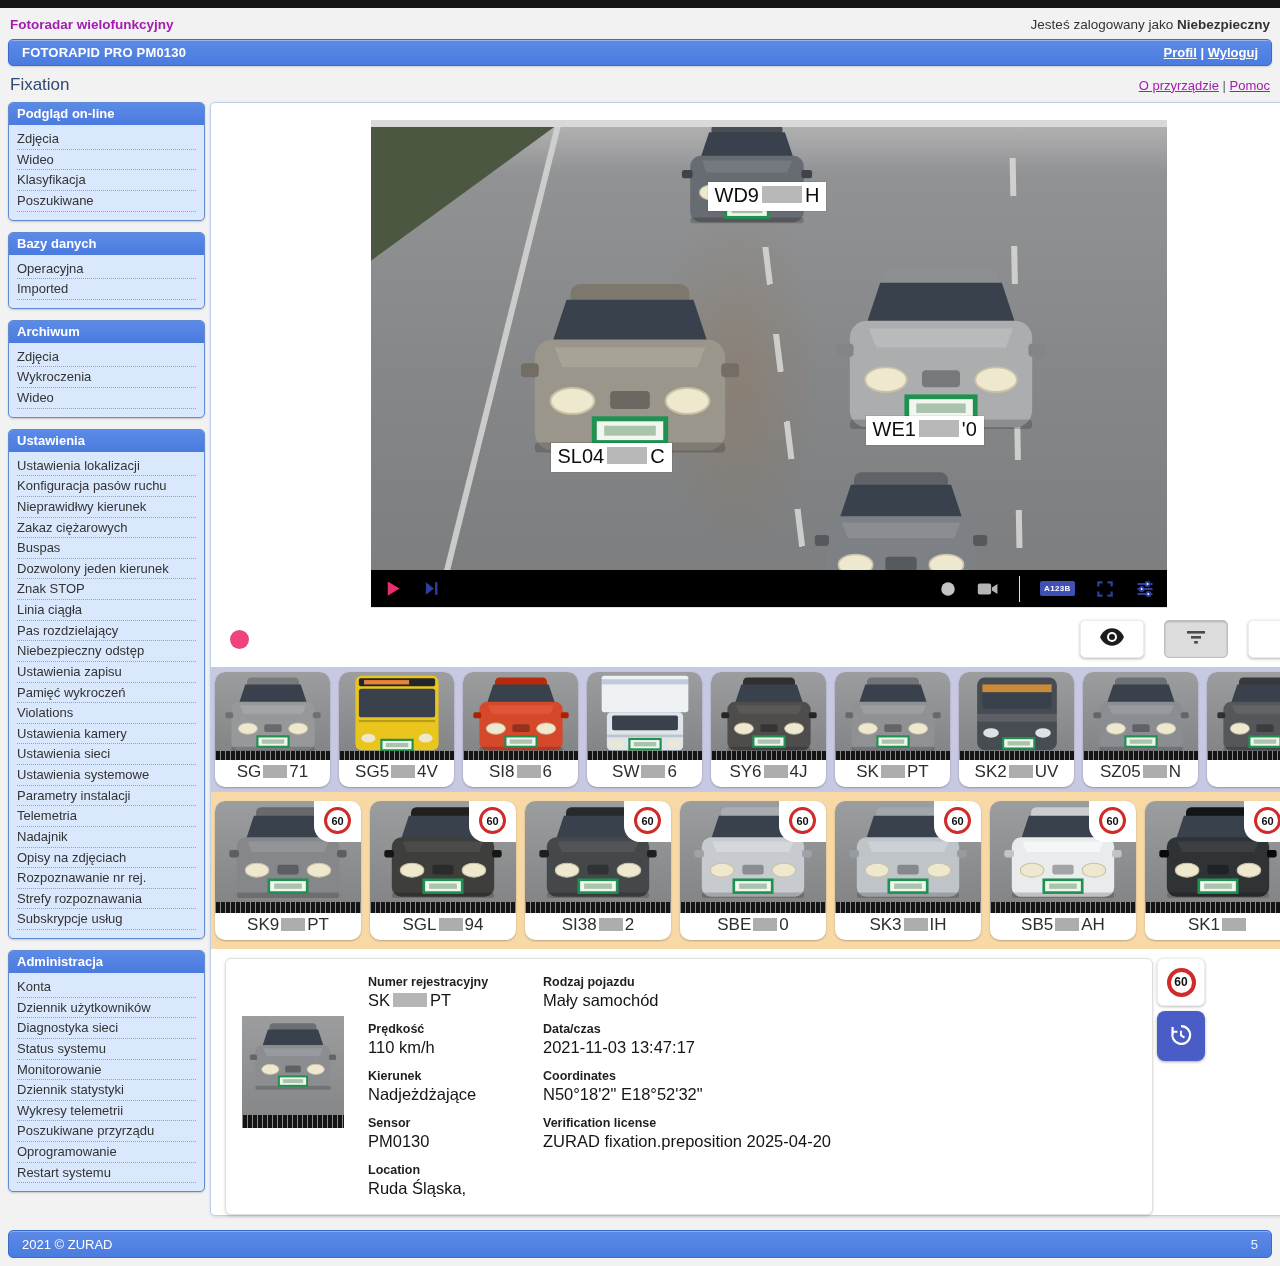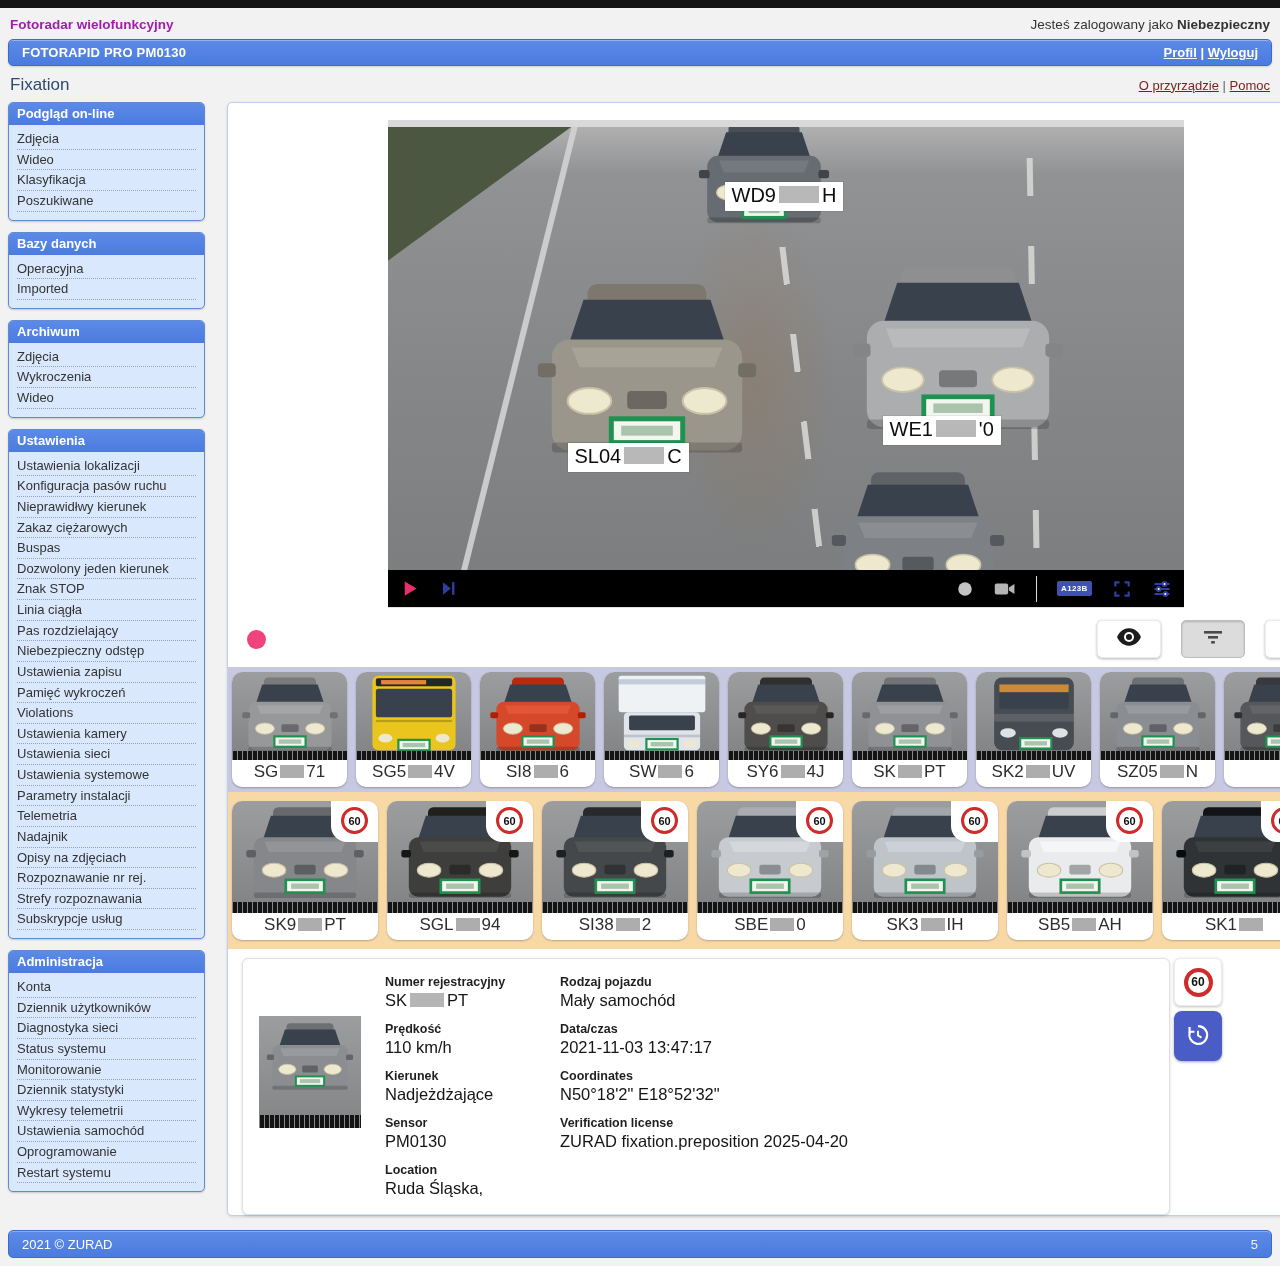--- a/index.html
+++ b/index.html
@@ -23,23 +23,23 @@
     border-radius:5px; height:27px; display:flex; align-items:center; justify-content:space-between;
     padding:0 13px; color:#fff; box-shadow:inset 0 1px 0 rgba(255,255,255,.35), 0 1px 2px rgba(0,0,0,.15);
   }
   .device-bar .dev-title { font-weight:bold; font-size:13px; letter-spacing:.2px; }
   .device-bar .bar-links { font-size:13px; font-weight:bold; }
   .device-bar .bar-links a { color:#fff; text-decoration:underline; cursor:pointer; }
 
   .subhdr { display:flex; justify-content:space-between; align-items:center; padding:9px 10px 7px; }
   .subhdr .pg-title { font-size:17px; color:#2c4a73; }
   .subhdr .help-links { font-size:13px; color:#5a6470; }
-  .subhdr .help-links a { color:#7f1d1d; text-decoration:underline; cursor:pointer; }
-
-  .content { display:flex; align-items:flex-start; padding:0 8px; gap:22px; }
+  .subhdr .help-links a { color:#a21caf; text-decoration:underline; cursor:pointer; }
+
+  .content { display:flex; align-items:flex-start; padding:0 8px; gap:5px; }
 
   
   .sidebar { width:197px; flex:none; }
   .side-sec { margin-bottom:11px; border:1px solid #5f8cd0; border-radius:5px; overflow:hidden;
     background:#d9e8fc; box-shadow:0 1px 2px rgba(0,0,0,.18); }
   .side-head { background:linear-gradient(#5c8ae8,#4a7bde); color:#fff; font-weight:bold; font-size:13px; padding:3px 8px 4px; }
   .side-body { padding:4px 8px 8px; }
   .side-item { font-size:13px; color:#333; padding:2px 0 1px; border-bottom:1px dotted #93a3b6; cursor:pointer; line-height:1.28; }
 
   
@@ -214,21 +214,21 @@
       <div class="side-sec">
         <div class="side-head">Administracja</div>
         <div class="side-body">
           <div class="side-item">Konta</div>
           <div class="side-item">Dziennik użytkowników</div>
           <div class="side-item">Diagnostyka sieci</div>
           <div class="side-item">Status systemu</div>
           <div class="side-item">Monitorowanie</div>
           <div class="side-item">Dziennik statystyki</div>
           <div class="side-item">Wykresy telemetrii</div>
-          <div class="side-item">Ustawienia samochód</div>
+          <div class="side-item">Poszukiwane przyrządu</div>
           <div class="side-item">Oprogramowanie</div>
           <div class="side-item">Restart systemu</div>
         </div>
       </div>
     </aside>
 
   <main class="main-card">
     <div class="video-shell">
       <div class="video" id="video">
         <div class="grass"></div>

